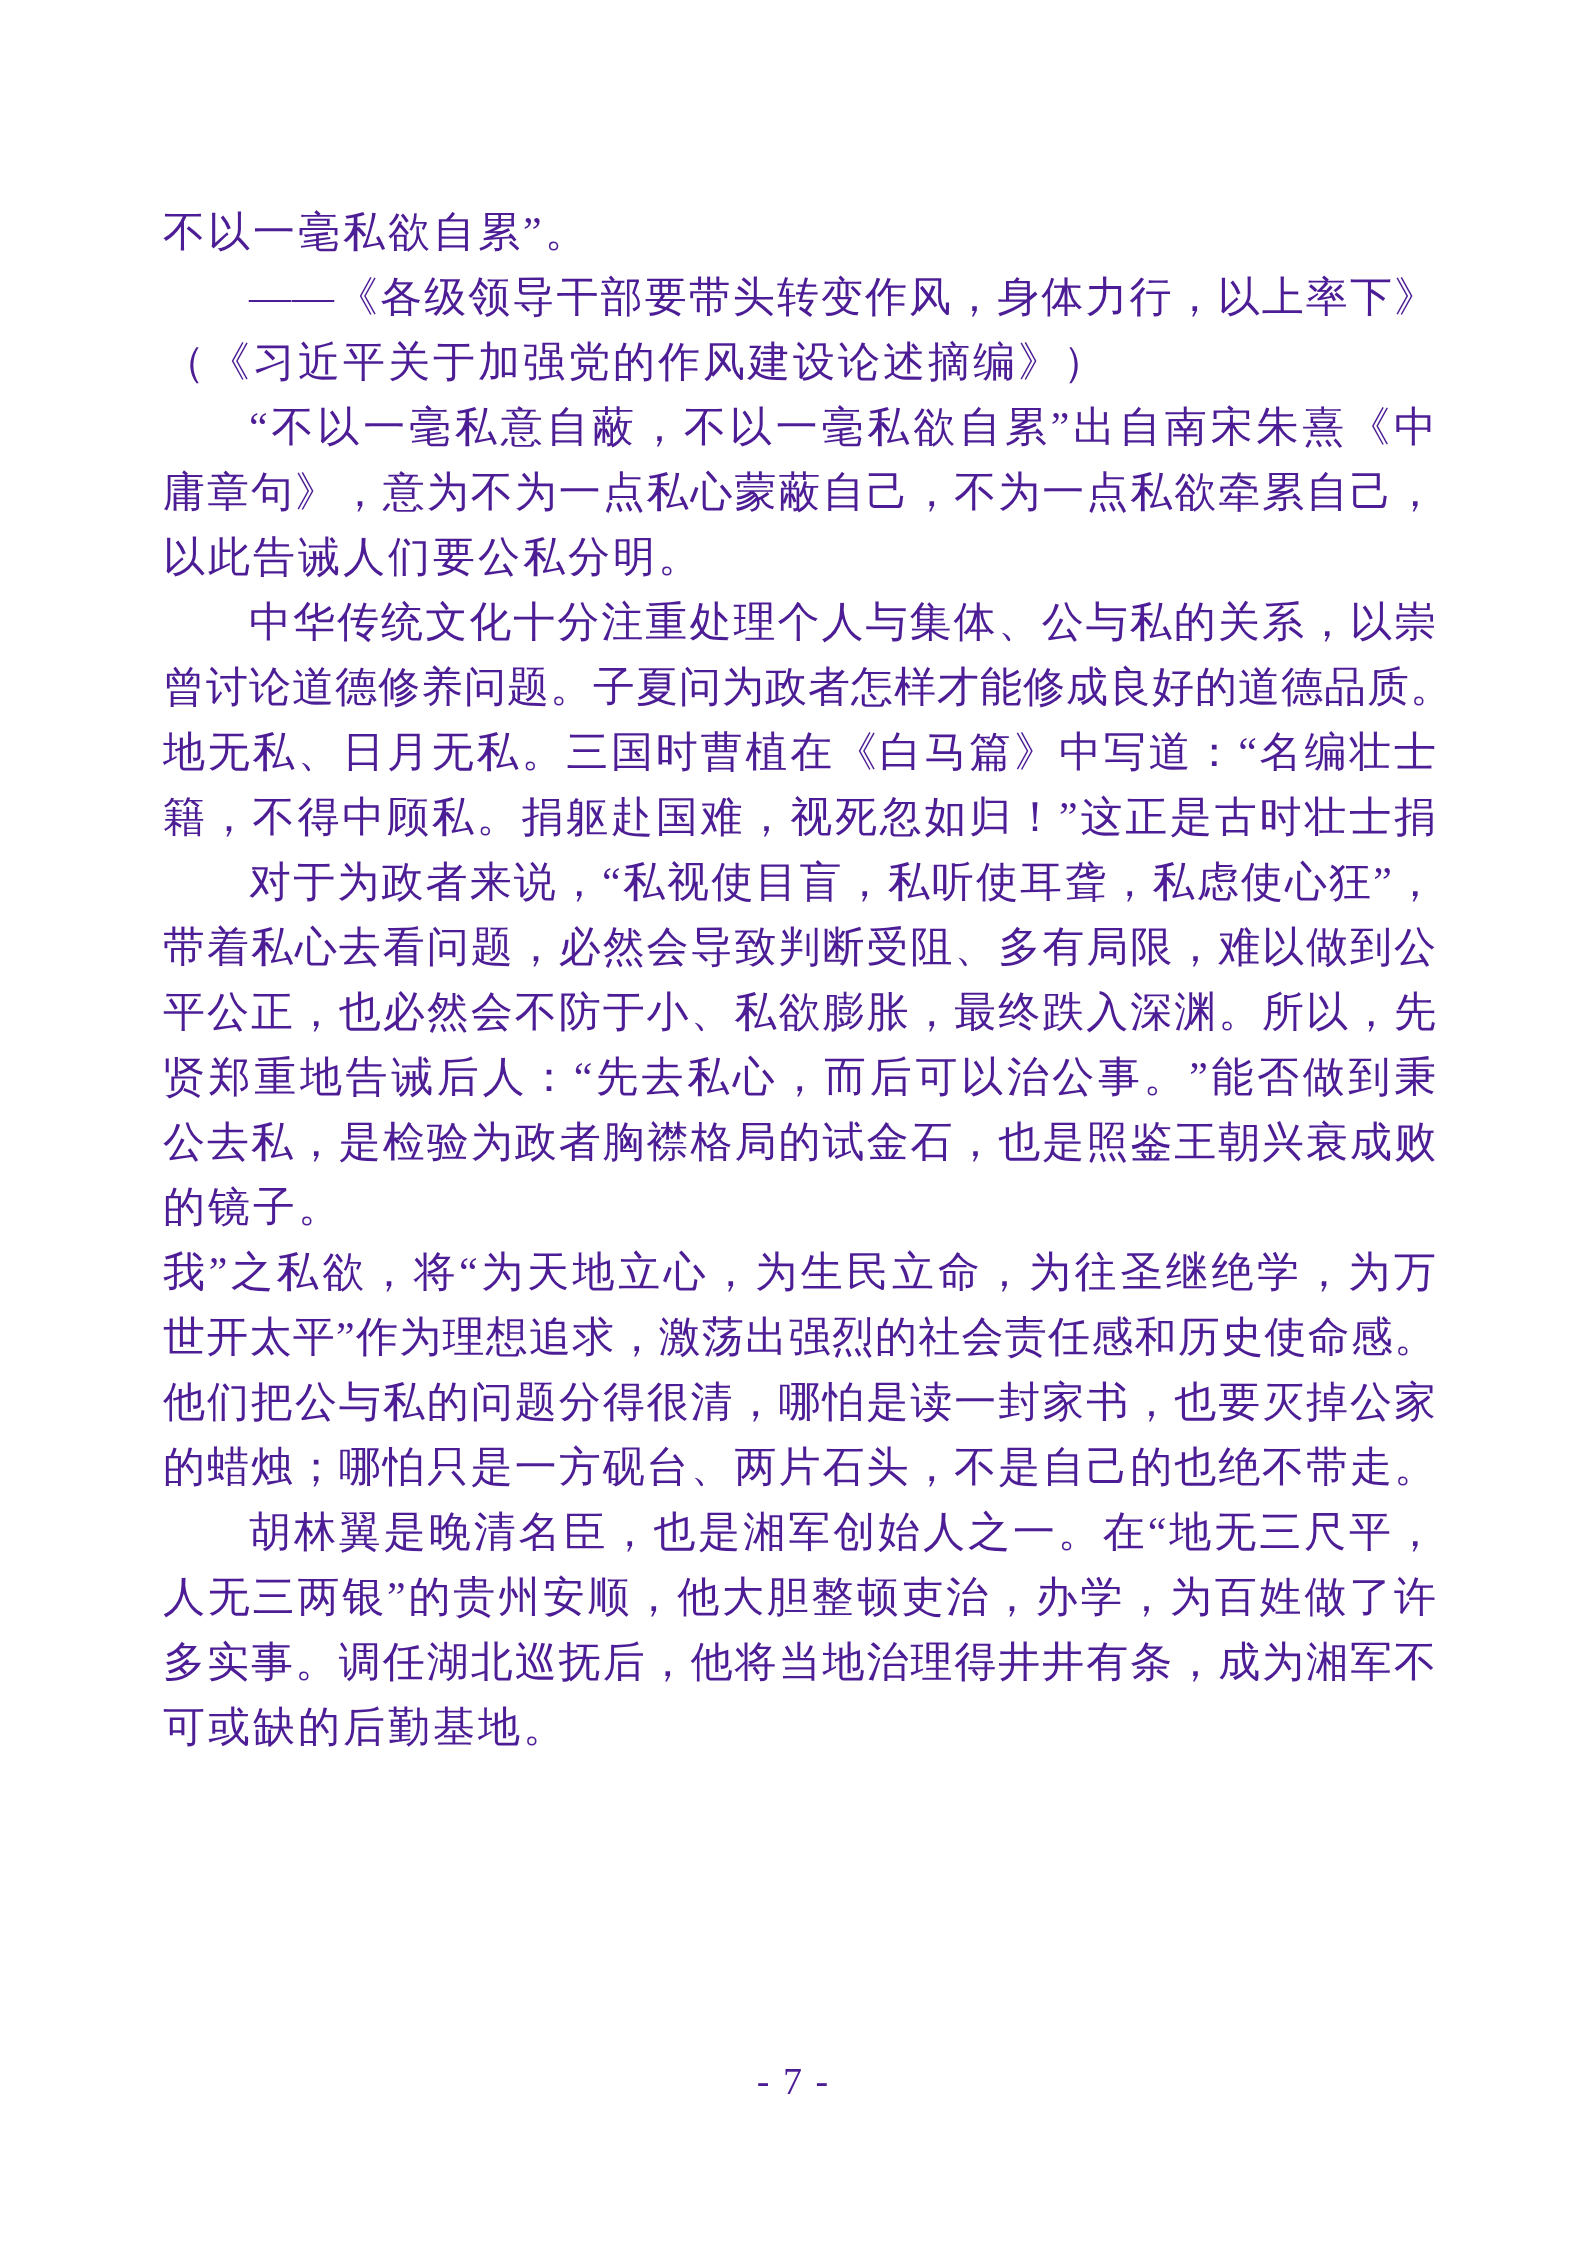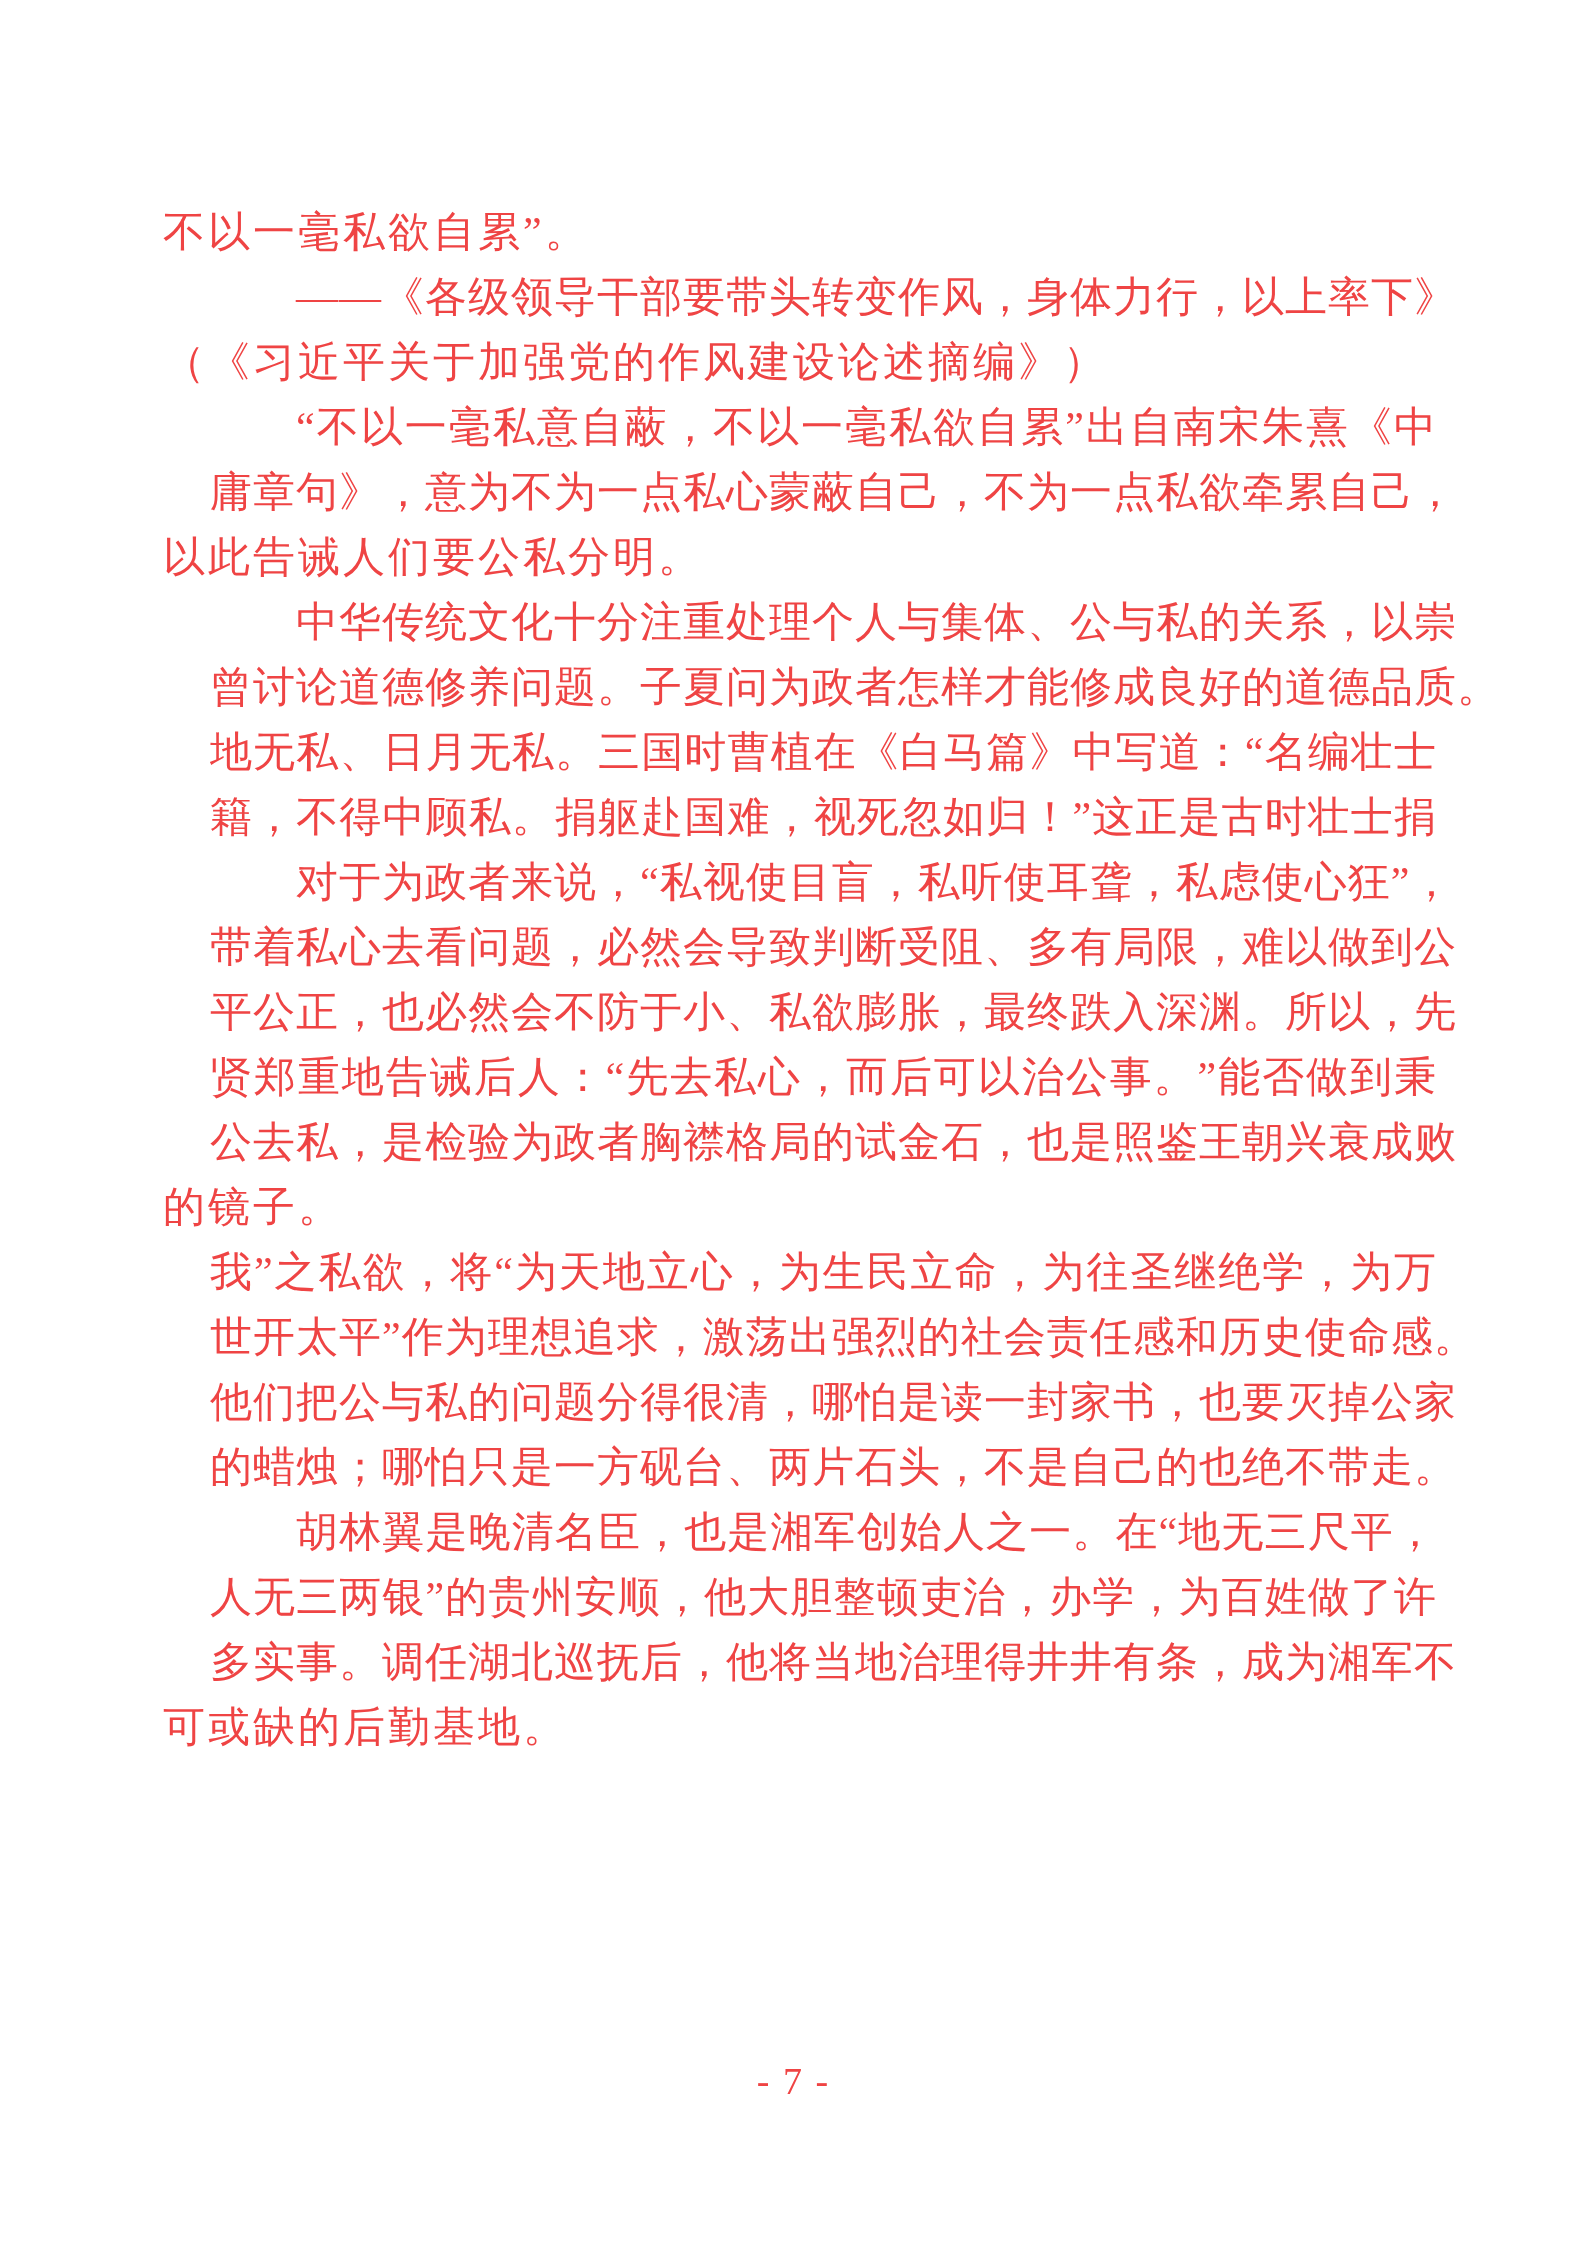--- a/index.html
+++ b/index.html
@@ -6,21 +6,21 @@
   html, body { background: #ffffff; }
   body {
     font-family: "Liberation Serif", "DejaVu Serif", serif;
   }
   .page {
     position: relative;
     width: 1587px;
     height: 2245px;
     background: #ffffff;
     overflow: hidden;
-    color: #ef4444;
+    color: #4c1d95;
     border-radius: 27px;
   }
   .text-block {
     position: absolute;
     top: 200px;
     left: 163px;
     width: 1274px;
   }
   .line {
     font-size: 42px;
@@ -29,21 +29,20 @@
     letter-spacing: 3px;
     white-space: nowrap;
     text-align: left;
   }
   .line.fill {
     letter-spacing: 1px;
     text-align: justify;
     text-align-last: justify;
     text-justify: inter-character;
     white-space: nowrap;
-    margin-left: 47px;
   }
   .line.indent {
     padding-left: 86px;
   }
   .footer {
     position: absolute;
     top: 2058px;
     left: 0;
     width: 100%;
     text-align: center;

